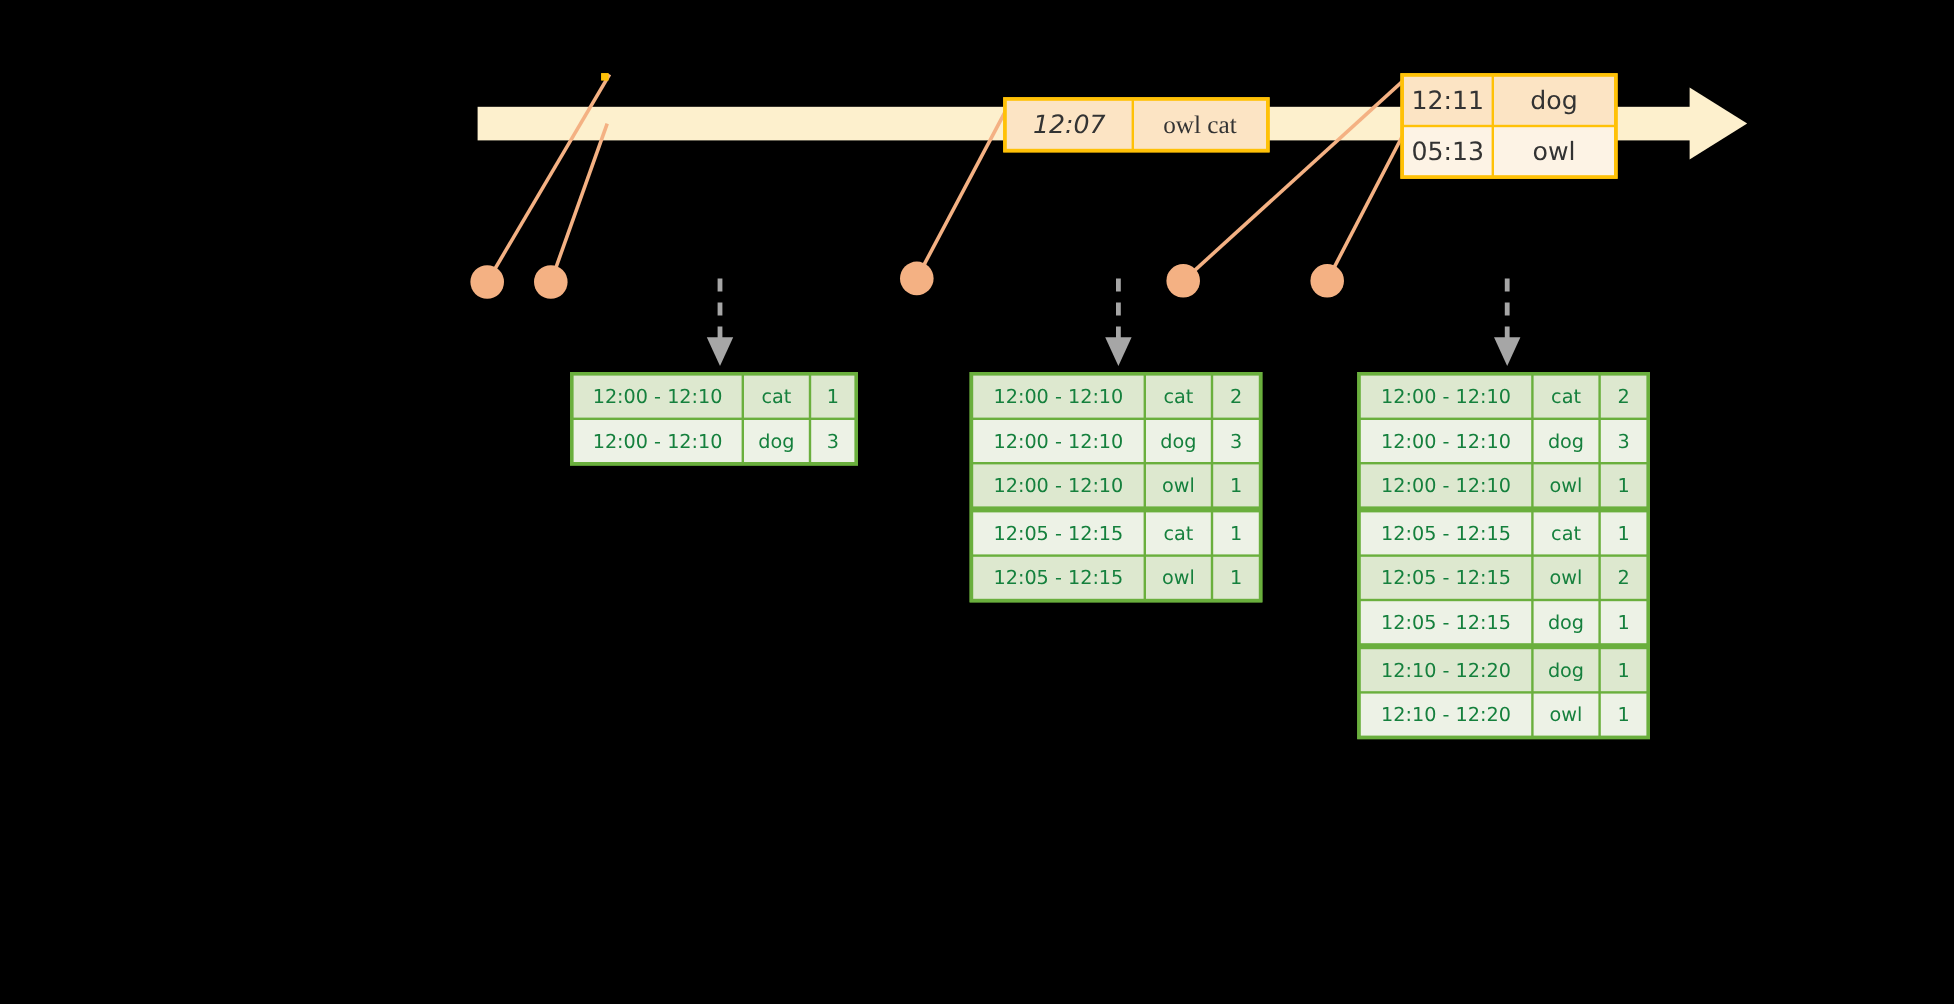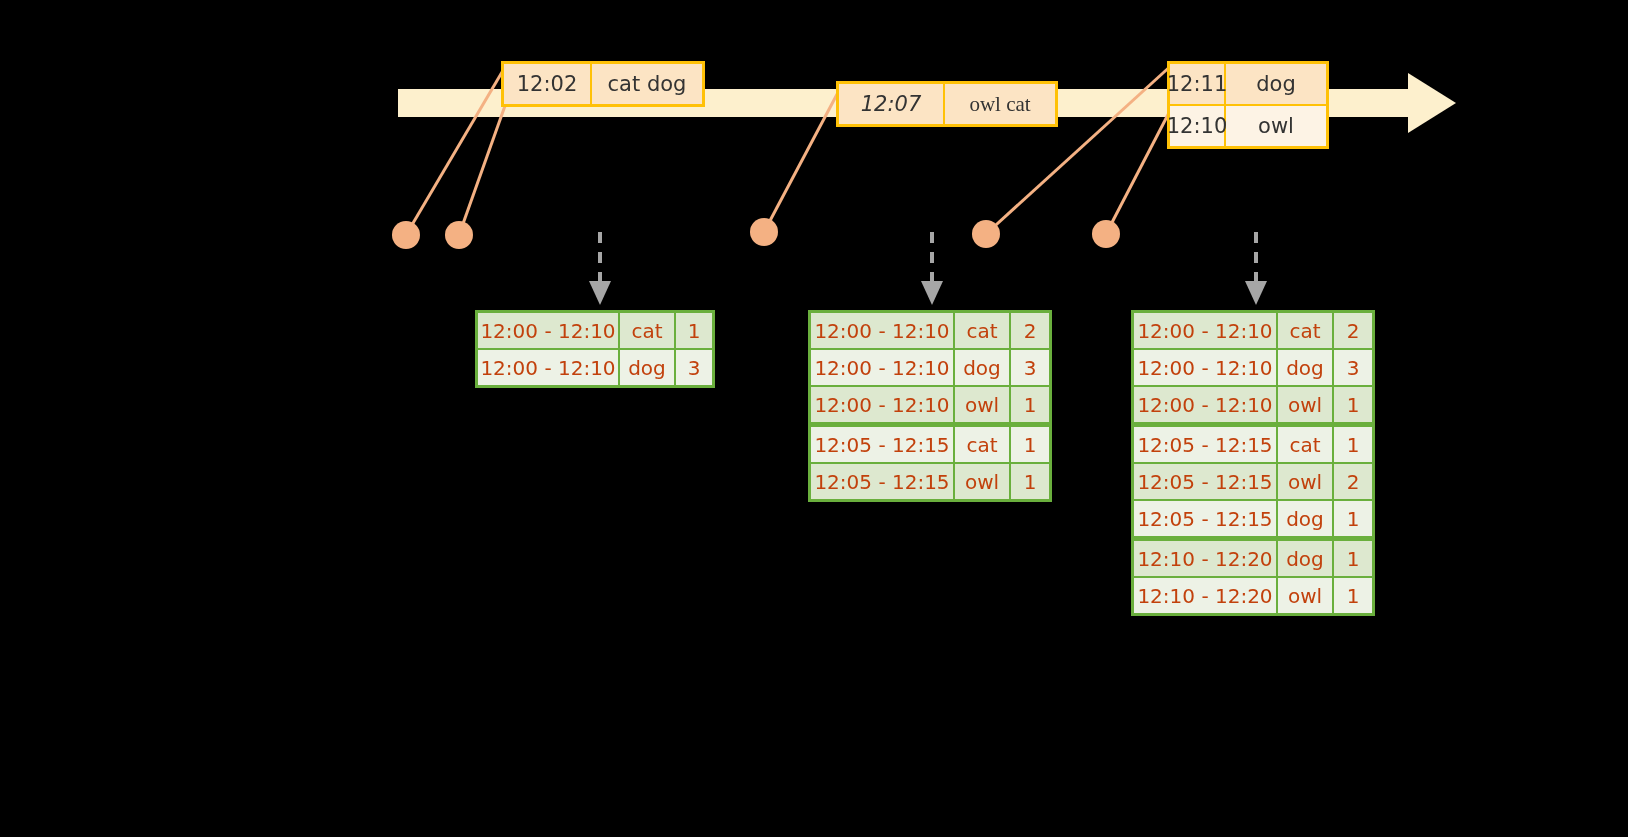--- a/index.html
+++ b/index.html
@@ -77,21 +77,21 @@
   .ev-shade-b { background: #fdf3e5; }
   .ev-time { width: 86px; }
   .ev-payload { width: 110px; }
 
   #event-box-1 { left: 501px; top: 61px; }
   #event-box-1 .ev-payload { width: 110px; }
   #event-box-2 { left: 836px; top: 81px; }
   #event-box-2 .ev-time { width: 104px; font-style: italic; }
   #event-box-2 .ev-payload { width: 110px; font-family: Liberation Serif, serif; }
   #event-box-3 { left: 1167px; top: 61px; }
-  #event-box-3 .ev-time { width: 54px; }
+  #event-box-3 .ev-time { width: 73px; }
   #event-box-3 .ev-payload { width: 100px; }
 
   
   .result-table {
     position: absolute;
     border: 3px solid #6aaf3d;
     background: #6aaf3d;
     box-sizing: border-box;
     display: flex;
     flex-direction: column;
@@ -100,22 +100,22 @@
   .result-row {
     display: flex;
     gap: 2px;
     height: 35px;
   }
   .result-row.group-sep { margin-top: 3px; }
   .result-cell {
     display: flex;
     align-items: center;
     justify-content: center;
-    font-size: 20px;
-    color: #c2410c;
+    font-size: 16px;
+    color: #15803d;
     box-sizing: border-box;
     white-space: nowrap;
   }
   .rt-shade-a { background: #dde8cf; }
   .rt-shade-b { background: #edf2e6; }
   .c-window { width: 140px; }
   .c-key    { width: 54px; }
   .c-count  { width: 36px; }
 
   #result-table-1 { left: 475px; top: 310px; }
@@ -157,38 +157,34 @@
         <line x1="600" y1="232" x2="600" y2="283" stroke="#a6a6a6" stroke-width="4" stroke-dasharray="11,9"></line>
         <polygon points="589,281 611,281 600,305" fill="#a6a6a6"></polygon>
         <line x1="932" y1="232" x2="932" y2="283" stroke="#a6a6a6" stroke-width="4" stroke-dasharray="11,9"></line>
         <polygon points="921,281 943,281 932,305" fill="#a6a6a6"></polygon>
         <line x1="1256" y1="232" x2="1256" y2="283" stroke="#a6a6a6" stroke-width="4" stroke-dasharray="11,9"></line>
         <polygon points="1245,281 1267,281 1256,305" fill="#a6a6a6"></polygon>
       </g>
   </svg>
 
   <div class="event-box" id="event-box-1">
-      <div class="event-row">
-        <div class="event-cell ev-time ev-shade-a">12:02</div>
-        <div class="event-cell ev-payload ev-shade-a">cat dog</div>
-      </div>
     </div>
   <div class="event-box" id="event-box-2">
       <div class="event-row">
         <div class="event-cell ev-time ev-shade-a">12:07</div>
         <div class="event-cell ev-payload ev-shade-a">owl cat</div>
       </div>
     </div>
   <div class="event-box" id="event-box-3">
       <div class="event-row">
         <div class="event-cell ev-time ev-shade-a">12:11</div>
         <div class="event-cell ev-payload ev-shade-a">dog</div>
       </div>
       <div class="event-row">
-        <div class="event-cell ev-time ev-shade-b">12:10</div>
+        <div class="event-cell ev-time ev-shade-b">05:13</div>
         <div class="event-cell ev-payload ev-shade-b">owl</div>
       </div>
     </div>
 
   <div class="result-table" id="result-table-1">
       <div class="result-row">
         <div class="result-cell c-window rt-shade-a">12:00 - 12:10</div>
         <div class="result-cell c-key rt-shade-a">cat</div>
         <div class="result-cell c-count rt-shade-a">1</div>
       </div>

